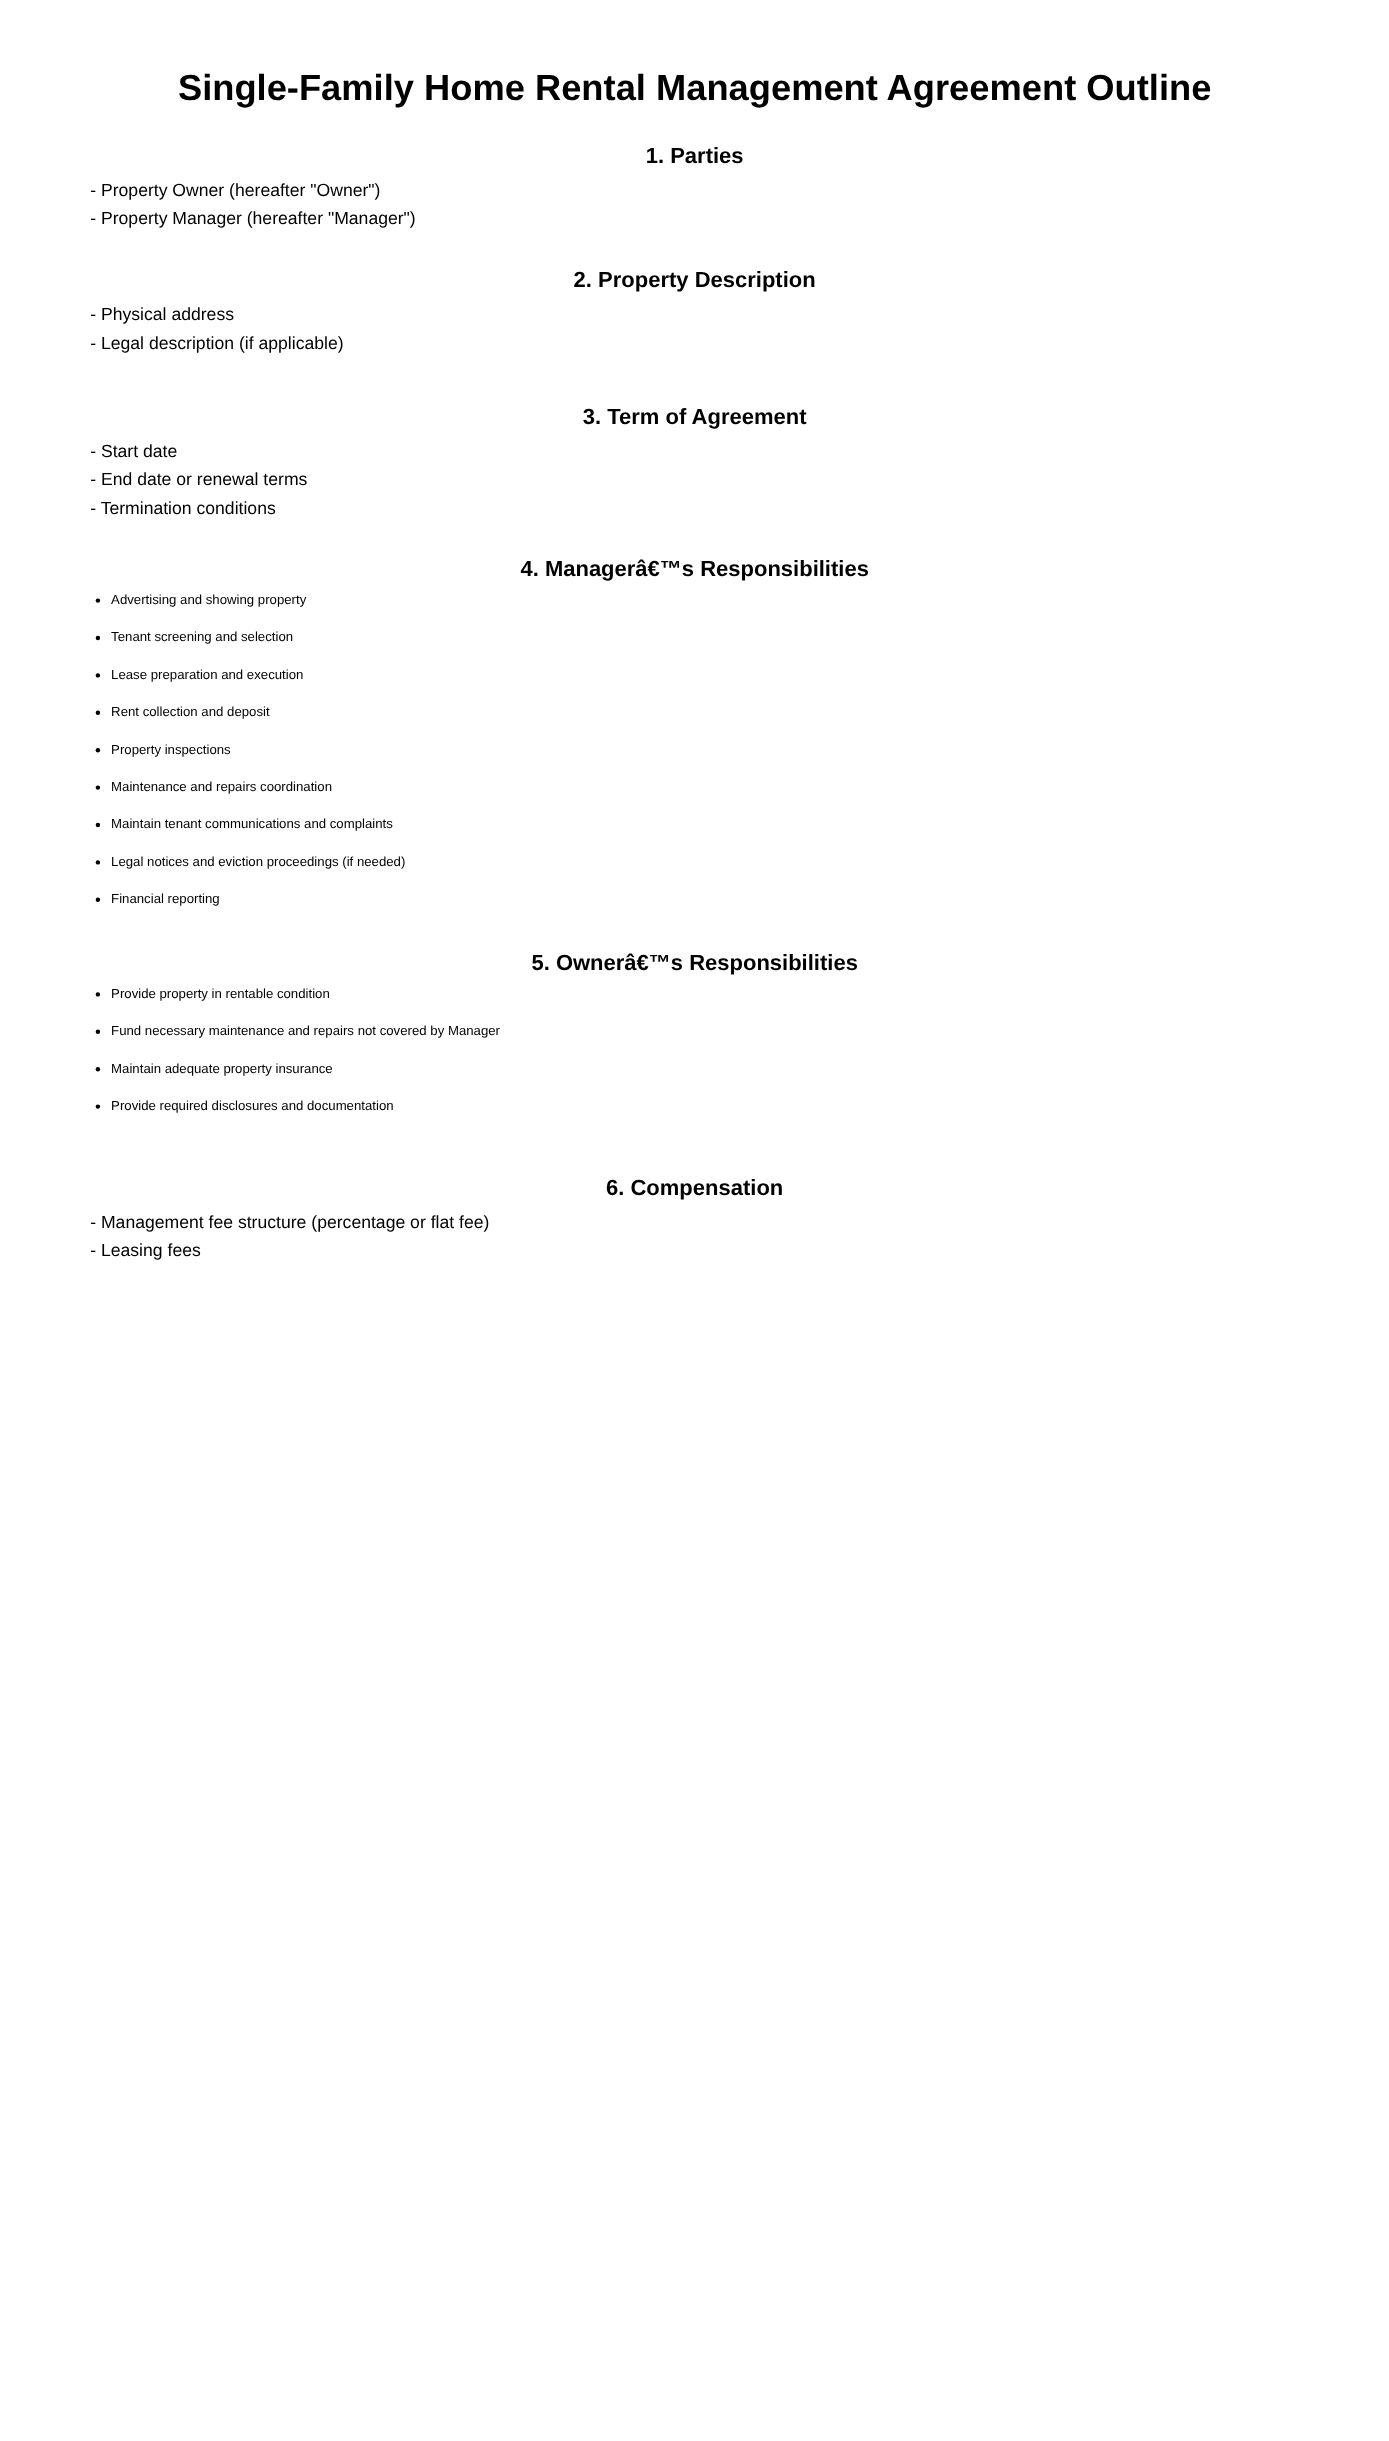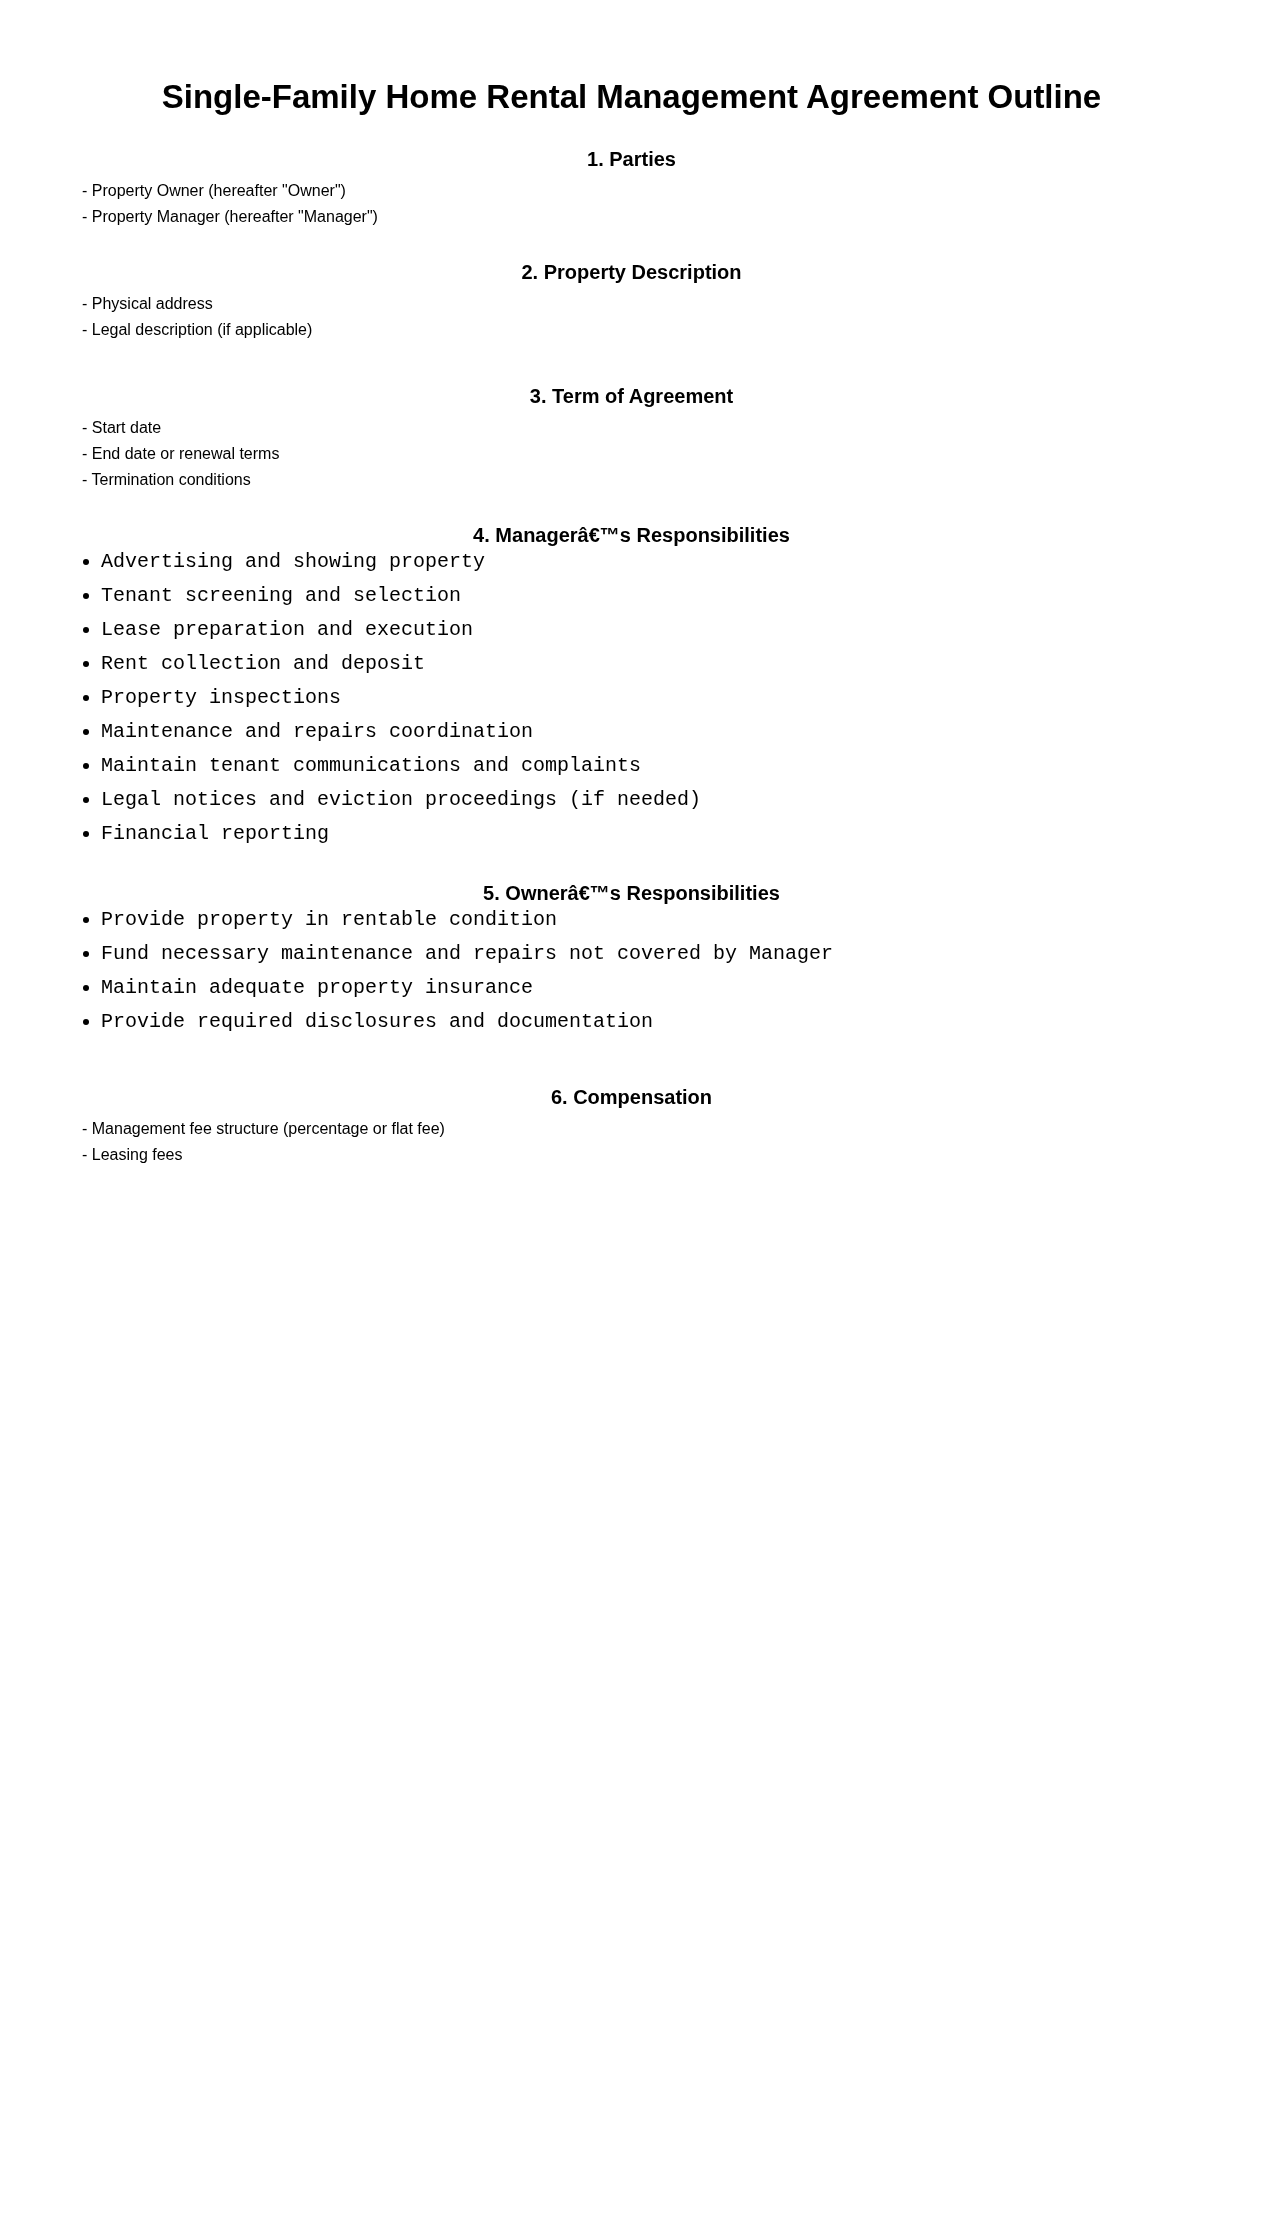--- a/index.html
+++ b/index.html
@@ -16,21 +16,21 @@
   }
   .page {
     padding: 0 82px;
   }
   h1.doc-title {
     font-family: "Liberation Sans", sans-serif;
     font-size: 33px;
     font-weight: bold;
     text-align: center;
     margin: 0;
-    padding-top: 77px;
+    padding-top: 60px;
     line-height: 40px;
     height: 40px;
   }
   .section {
     margin: 0;
   }
   .section h2 {
     font-family: "Liberation Sans", sans-serif;
     font-size: 20px;
     font-weight: bold;
@@ -46,25 +46,24 @@
     font-size: 16px;
     line-height: 26px;
     margin: 0;
   }
   ul.bullets {
     margin: 0;
     padding: 0 0 0 19px;
     padding-top: 4px;
   }
   ul.bullets li {
-    font-size: 20px;
+    font-size: 12px;
     line-height: 22px;
     margin-bottom: 12px;
     list-style: disc;
-    font-family: Liberation Mono, monospace;
   }
   ul.bullets li:last-child {
     margin-bottom: 0;
   }
 </style>
 </head>
 <body>
 
 <div class="page">
   <h1 class="doc-title">Single-Family Home Rental Management Agreement Outline</h1>

